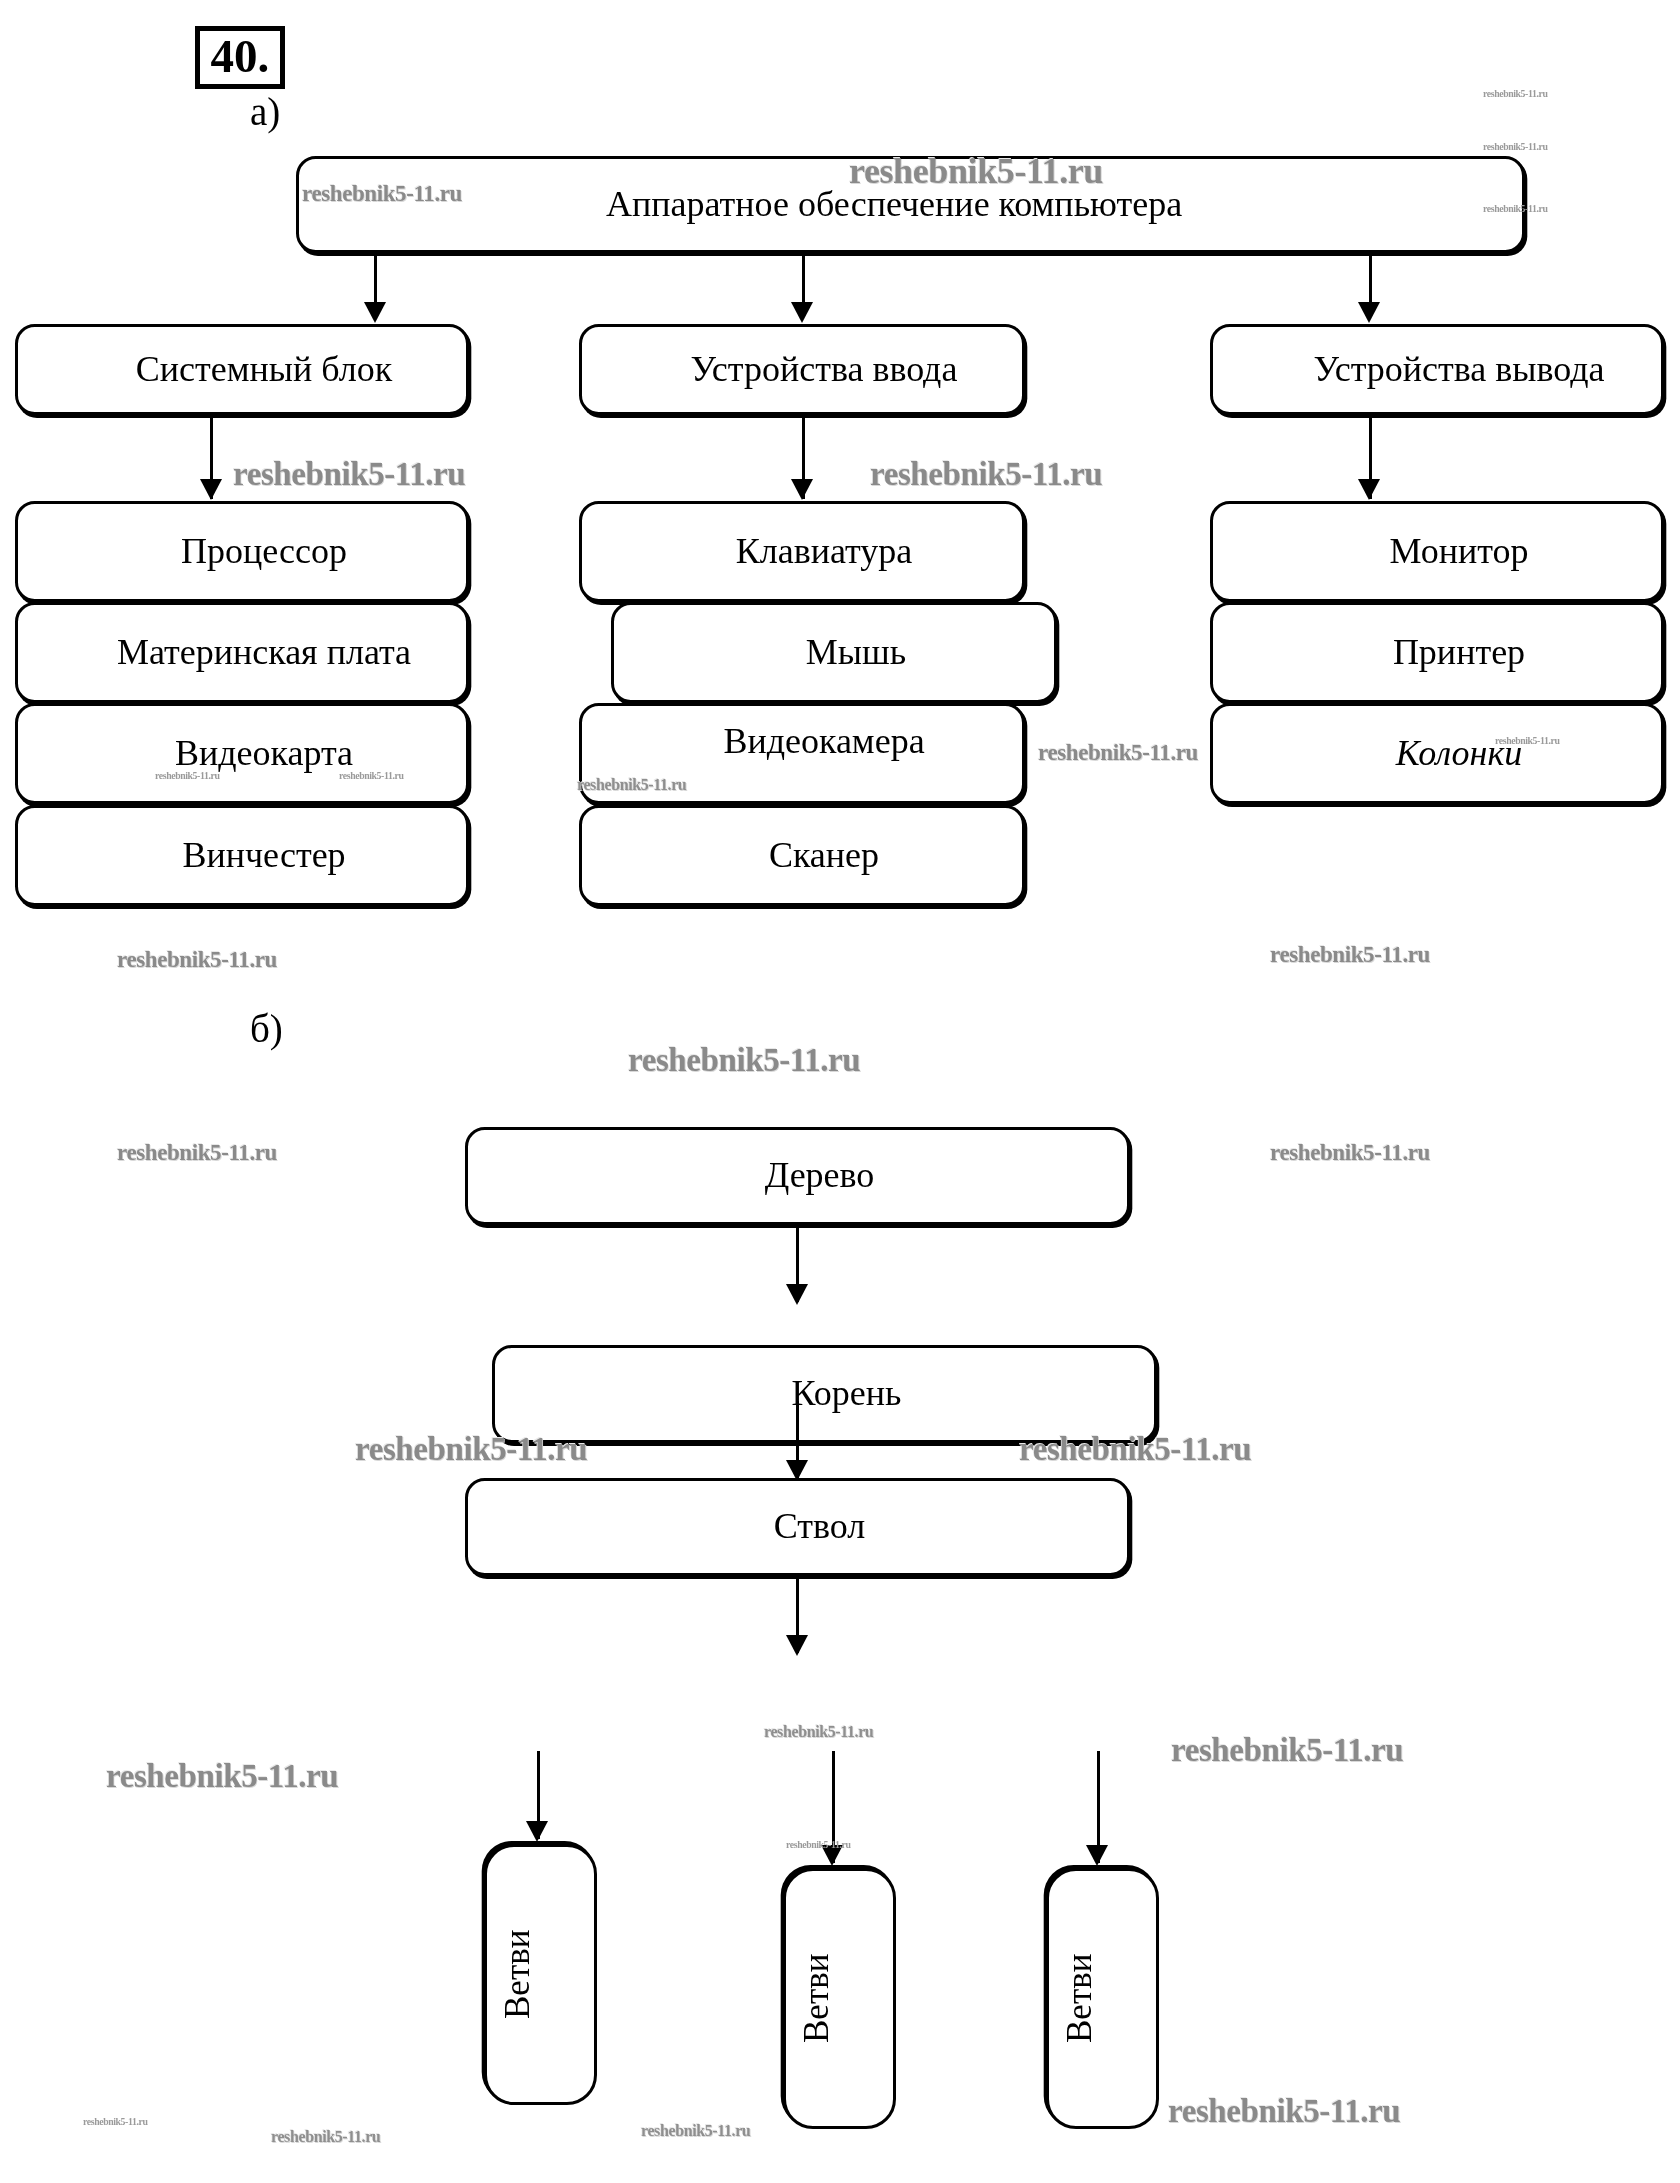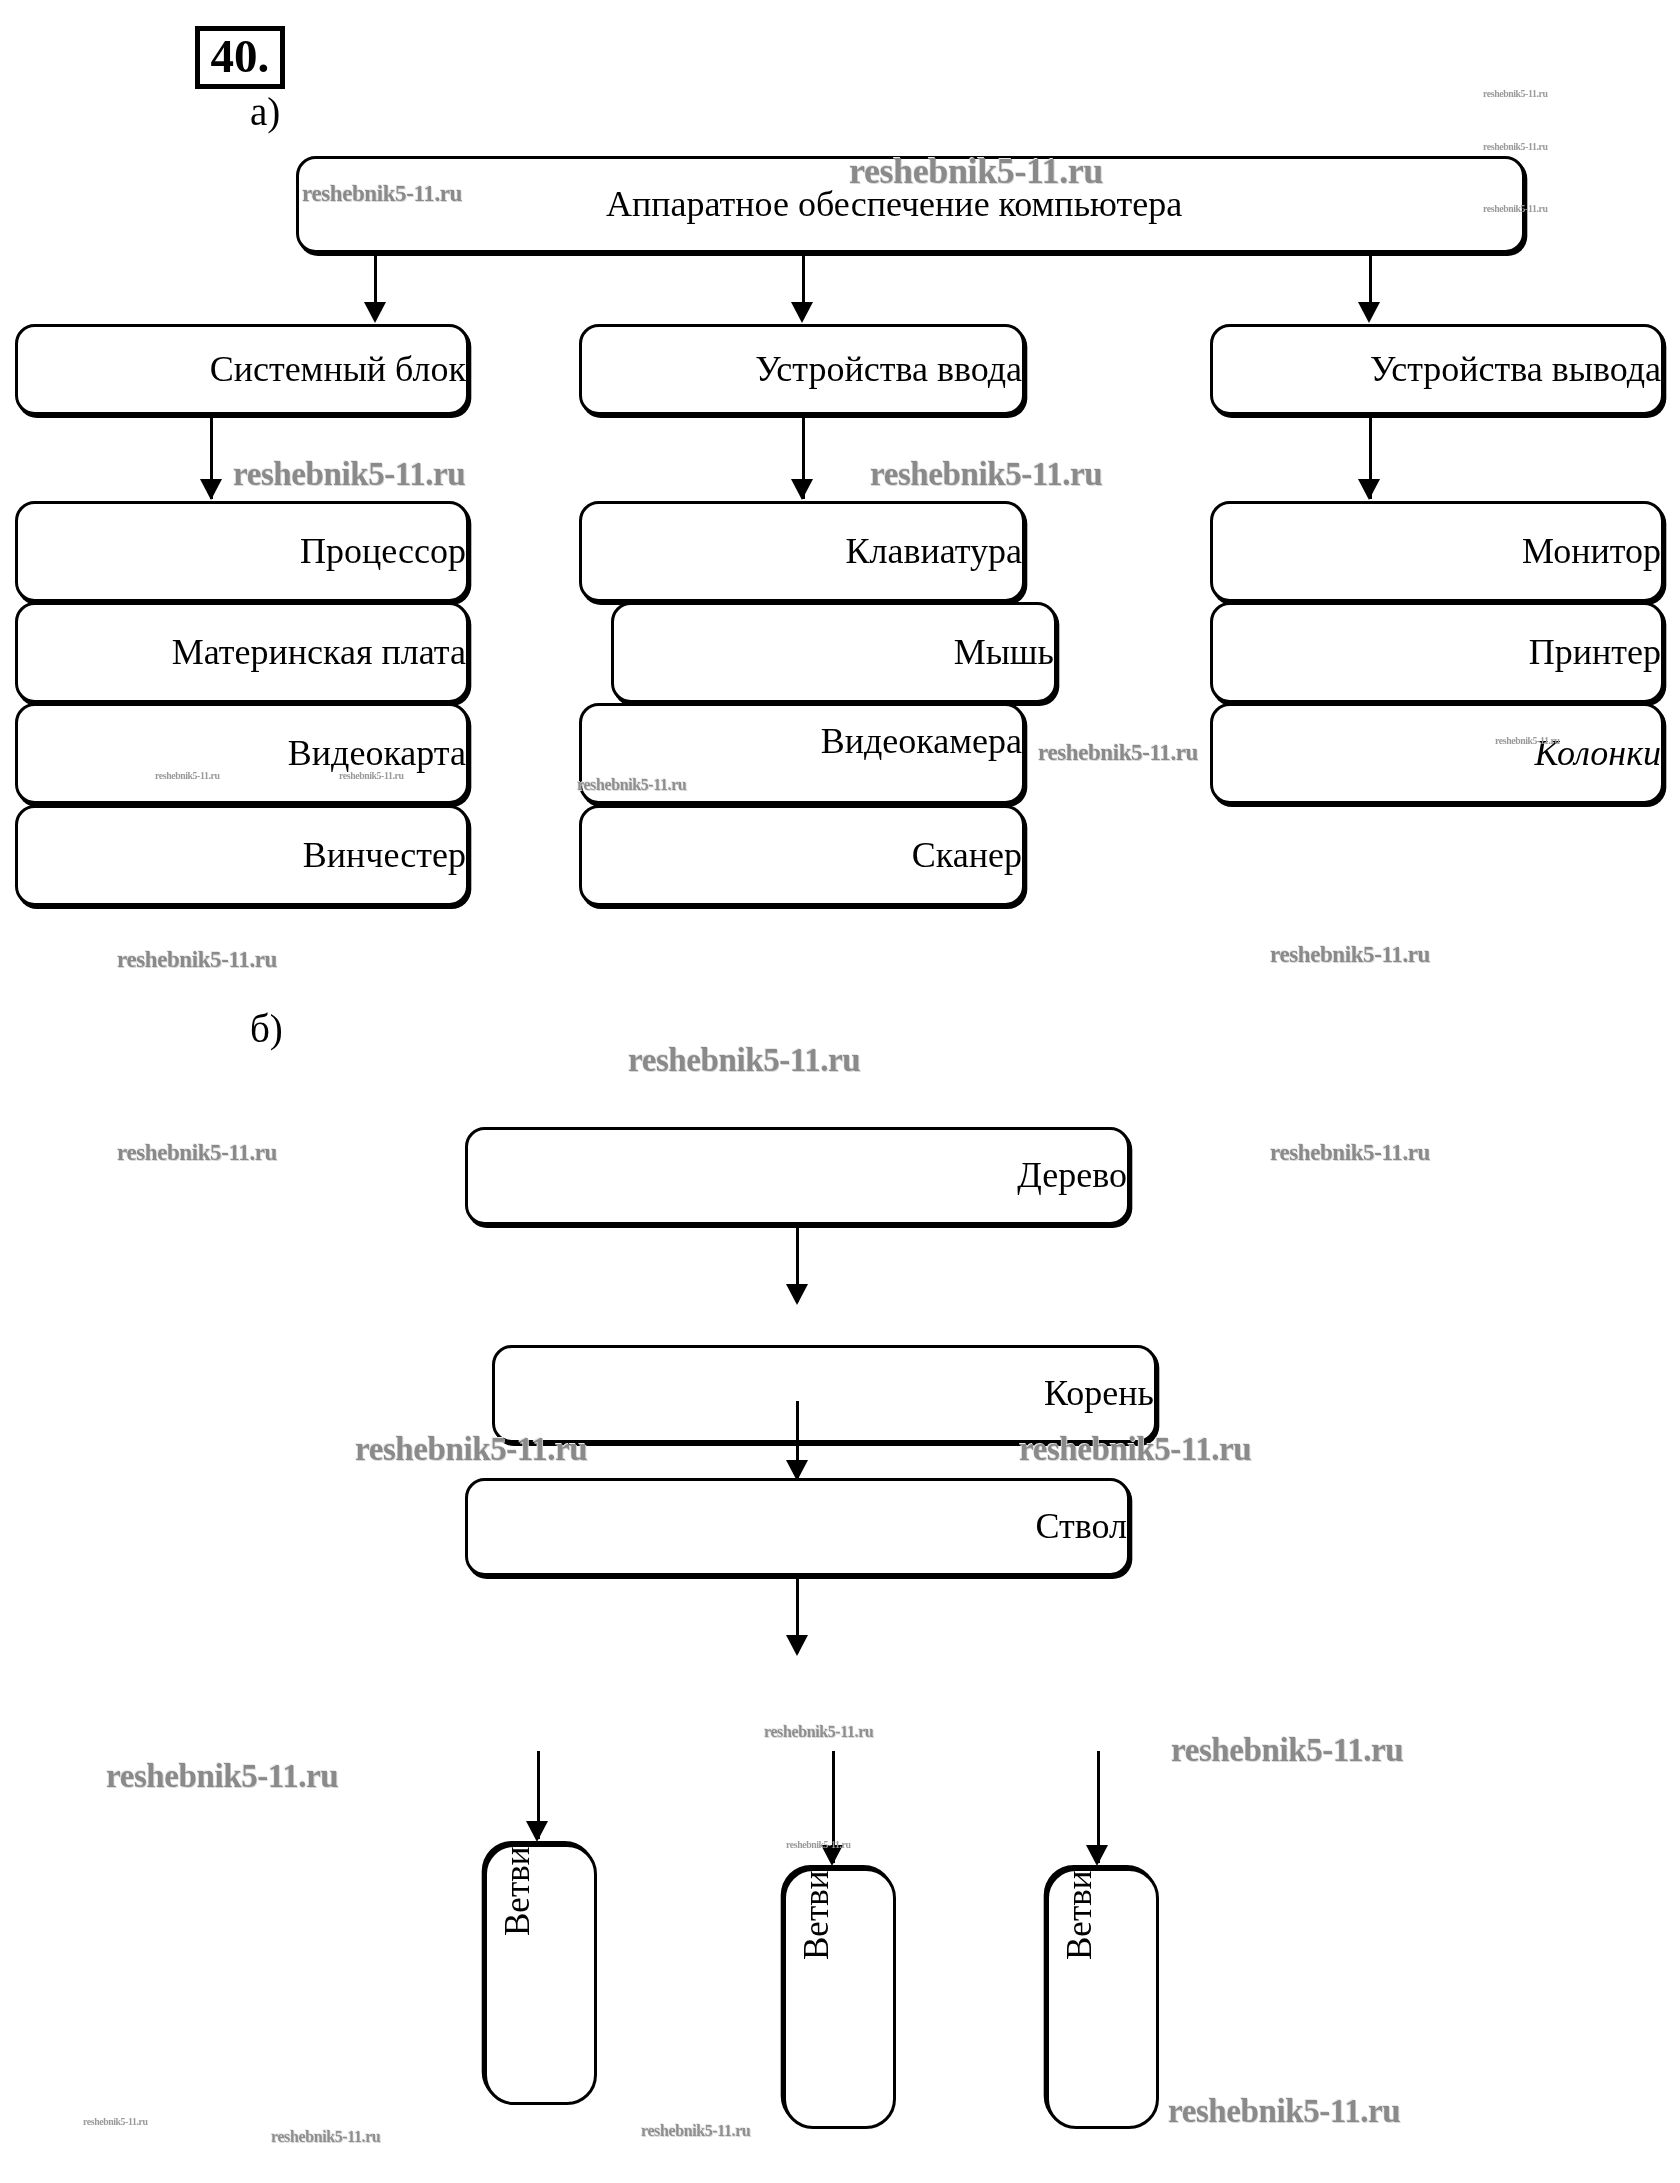--- a/index.html
+++ b/index.html
@@ -39,21 +39,21 @@
 
   
   .node {
     position: absolute;
     box-sizing: border-box;
     border: 3px solid #000;
     border-radius: 19.7px;
     background: #ffffff;
     display: flex;
     align-items: center;
-    justify-content: flex-end;
+    justify-content: center;
     text-align: center;
     font-size: 36px;
     line-height: 1.1;
     font-family: "Liberation Serif", "DejaVu Serif", serif;
     box-shadow: 2.3px 3px 0 0 #000;
     padding-left: 44px;
   }
   .node.title-node {
     justify-content: flex-start;
     padding-left: 9px;

